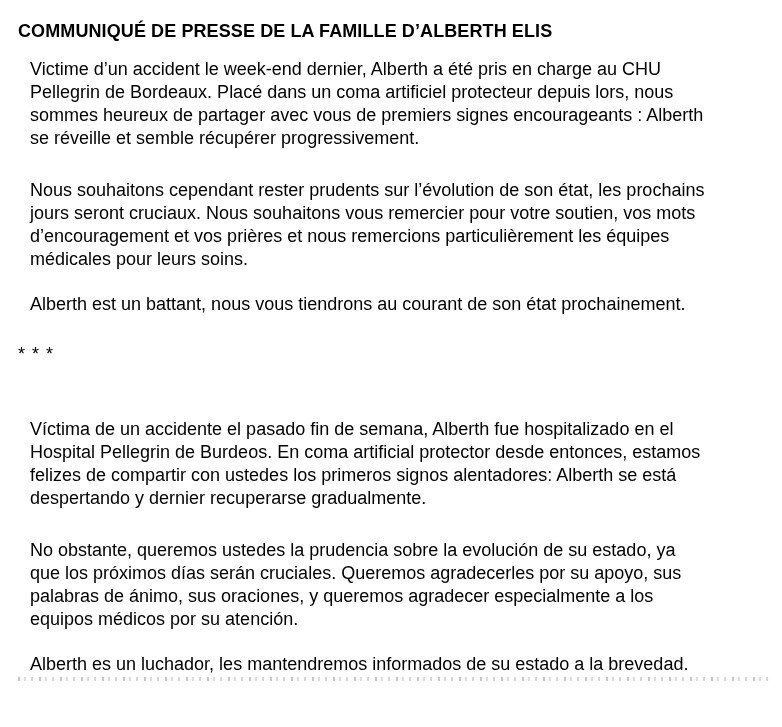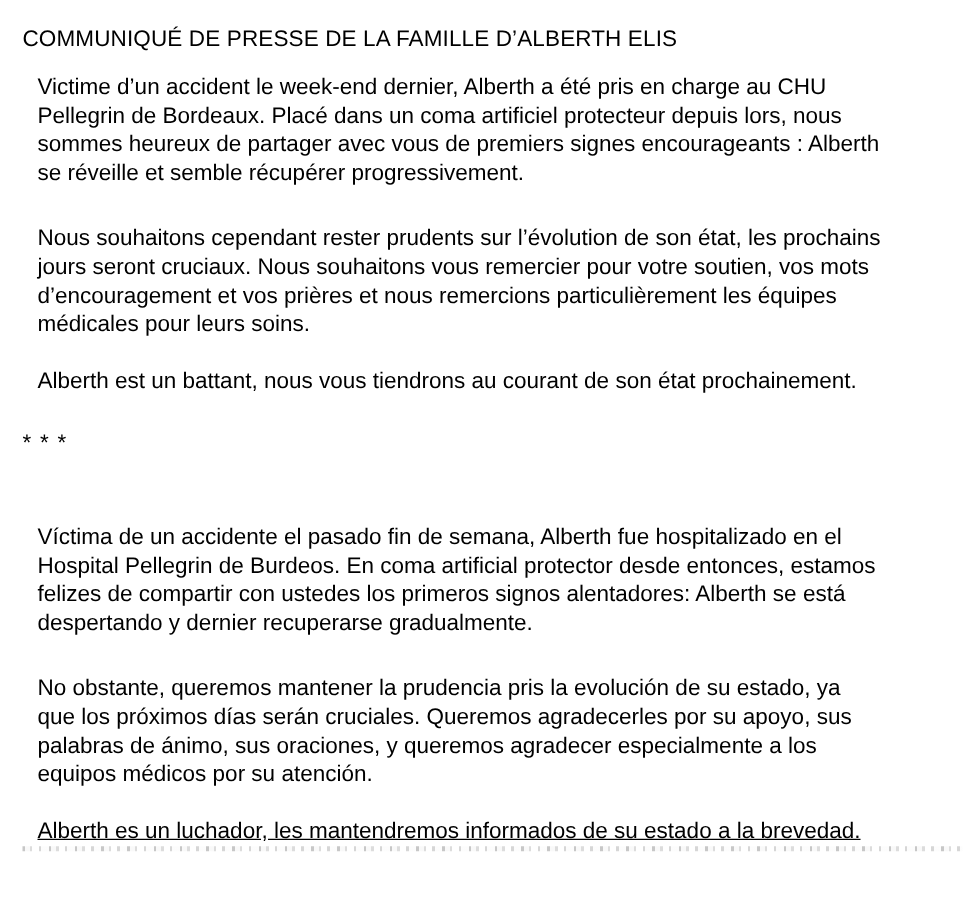--- a/index.html
+++ b/index.html
@@ -19,32 +19,32 @@
     width: 782px;
     height: 727px;
     padding: 20px 14px 0 18px;
     font-size: 18px;
     line-height: 23px;
     overflow: hidden;
   }
   .doc h1 {
     font-size: 18px;
     line-height: 23px;
-    font-weight: normal;
+    font-weight: bold;
     margin: 0 0 15px 0;
     white-space: pre-line;
     letter-spacing: 0.1px;
   }
   .doc p {
     margin: 0 0 29px 12px;
     white-space: pre-line;
   }
   .doc p.tight  { margin-bottom: 22px; }
   .doc p.before-sep { margin-bottom: 27px; }
-  .doc p.last   { margin-bottom: 0; text-decoration: underline; }
+  .doc p.last   { margin-bottom: 0; }
   .sep {
     margin: 0 0 52px 0;
     font-size: 18px;
     line-height: 23px;
     letter-spacing: 1px;
   }
   
   .clipped-strip {
     height: 4px;
     width: 752px;
@@ -81,21 +81,21 @@
   <p class="before-sep">Alberth est un battant, nous vous tiendrons au courant de son état prochainement.</p>
 
   <div class="sep">* * *</div>
 
 
   <p>Víctima de un accidente el pasado fin de semana, Alberth fue hospitalizado en el
 Hospital Pellegrin de Burdeos. En coma artificial protector desde entonces, estamos
 felizes de compartir con ustedes los primeros signos alentadores: Alberth se está
 despertando y dernier recuperarse gradualmente.</p>
 
-  <p class="tight">No obstante, queremos mantener la prudencia pris la evolución de su estado, ya
+  <p class="tight">No obstante, queremos ustedes la prudencia sobre la evolución de su estado, ya
 que los próximos días serán cruciales. Queremos agradecerles por su apoyo, sus
 palabras de ánimo, sus oraciones, y queremos agradecer especialmente a los
 equipos médicos por su atención.</p>
 
   <p class="last">Alberth es un luchador, les mantendremos informados de su estado a la brevedad.</p>
 
   <div class="clipped-strip"></div>
 
 </main>
 

